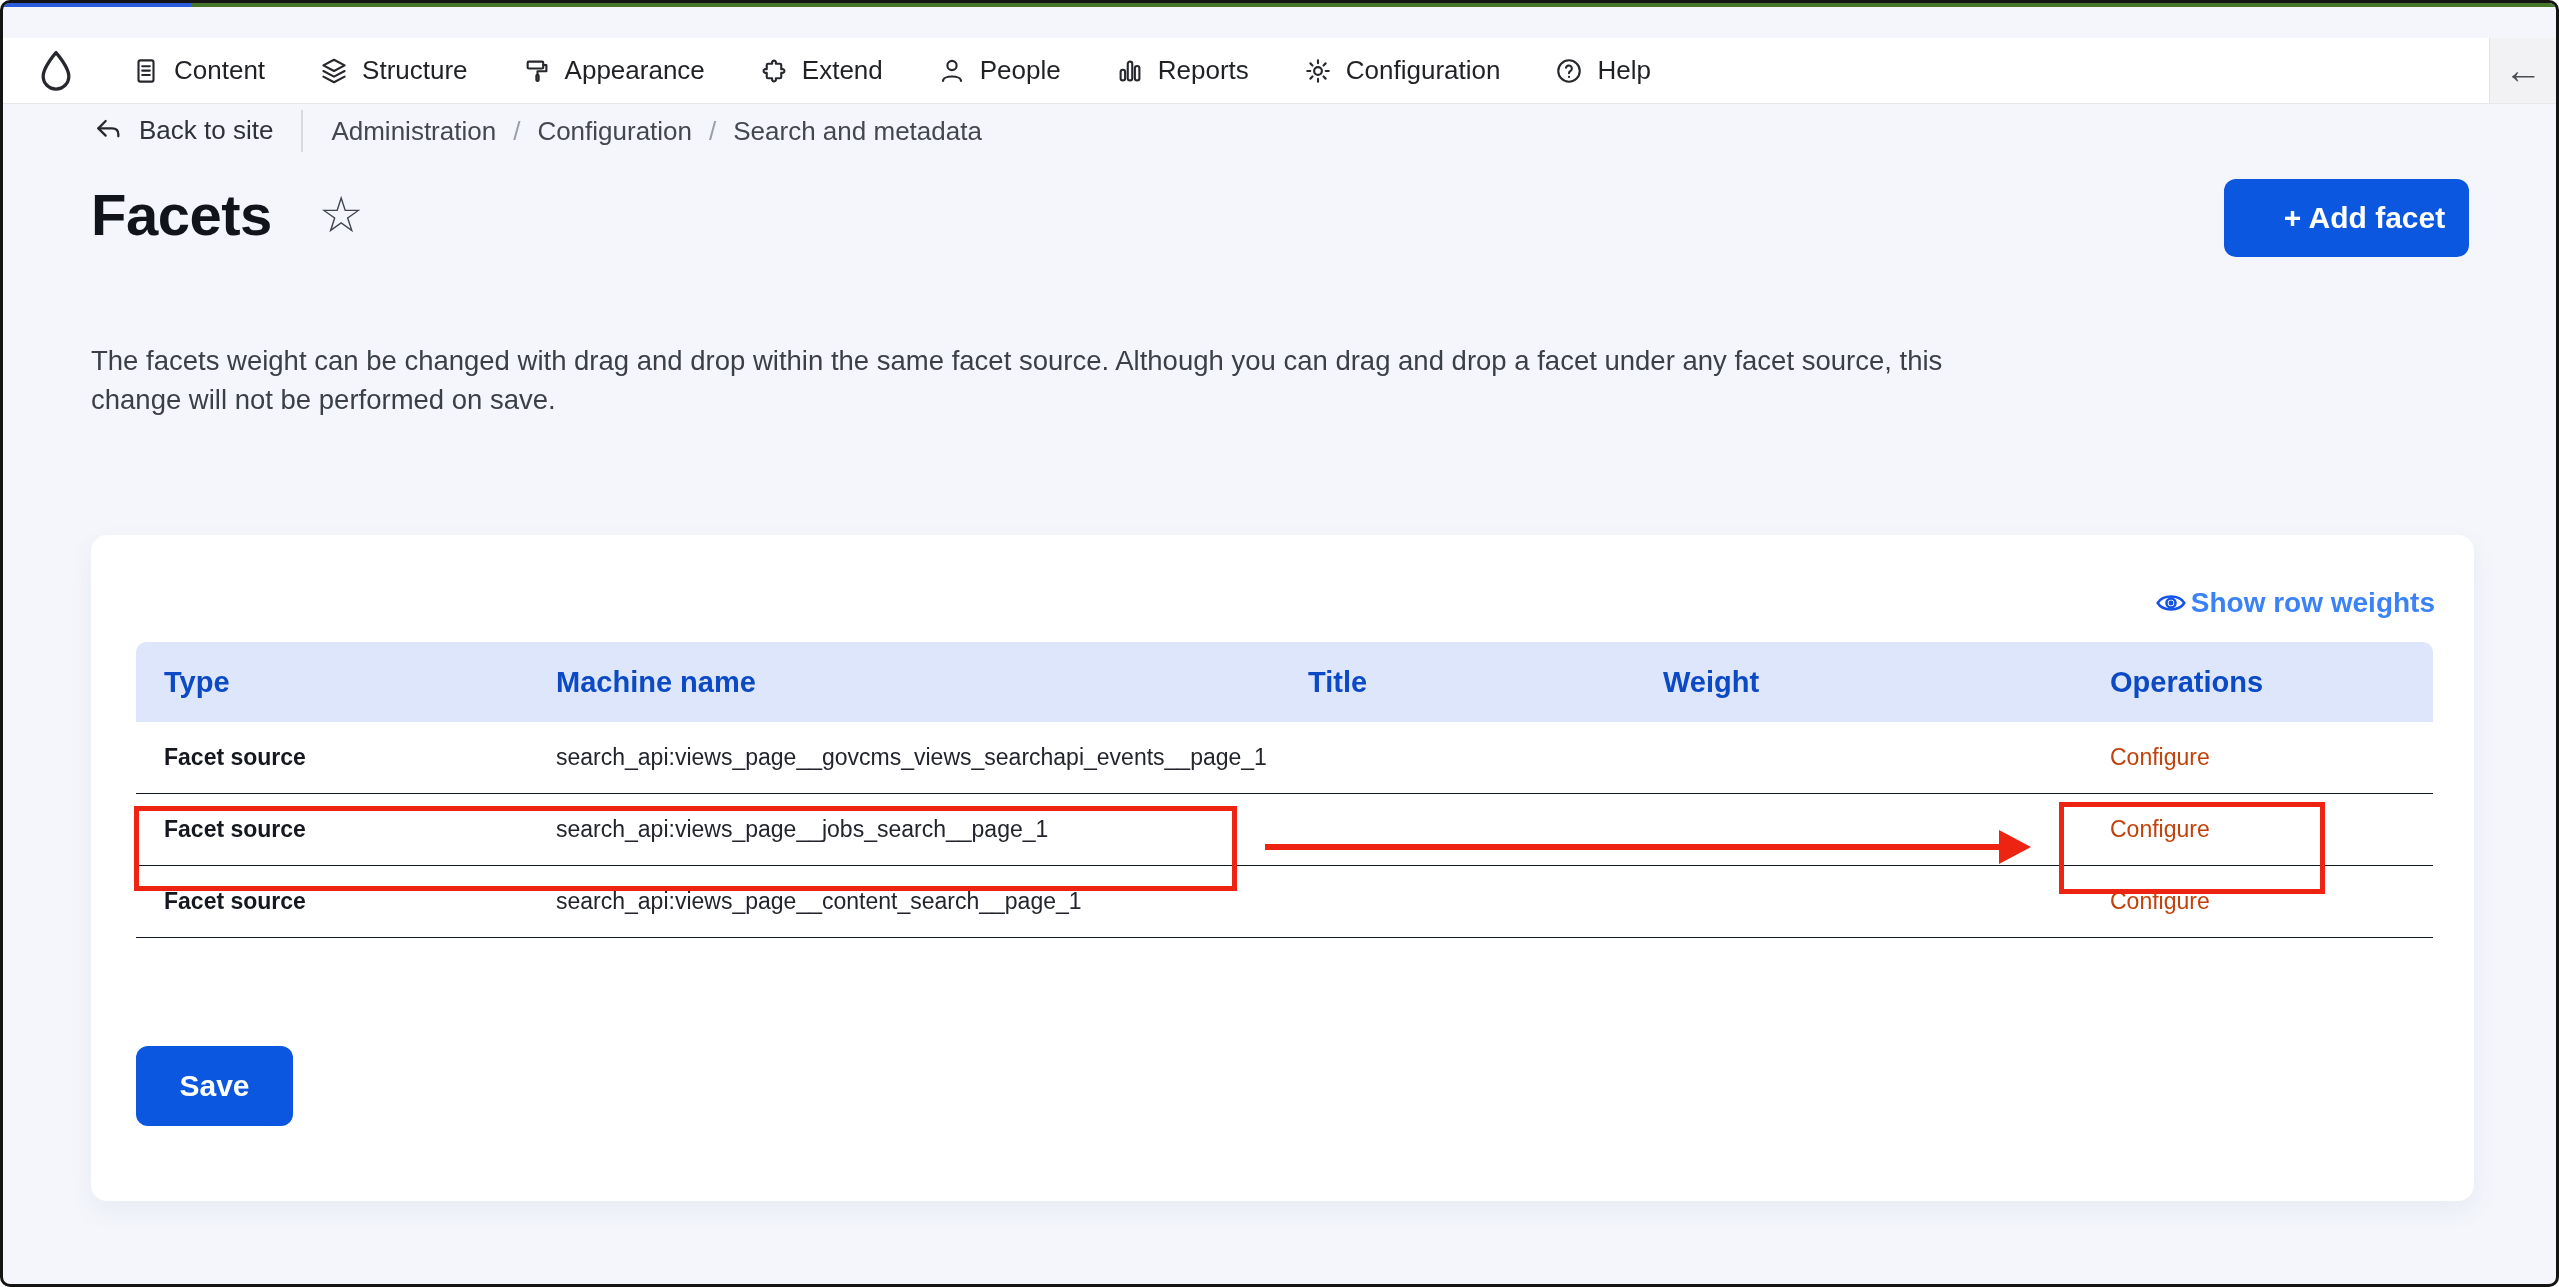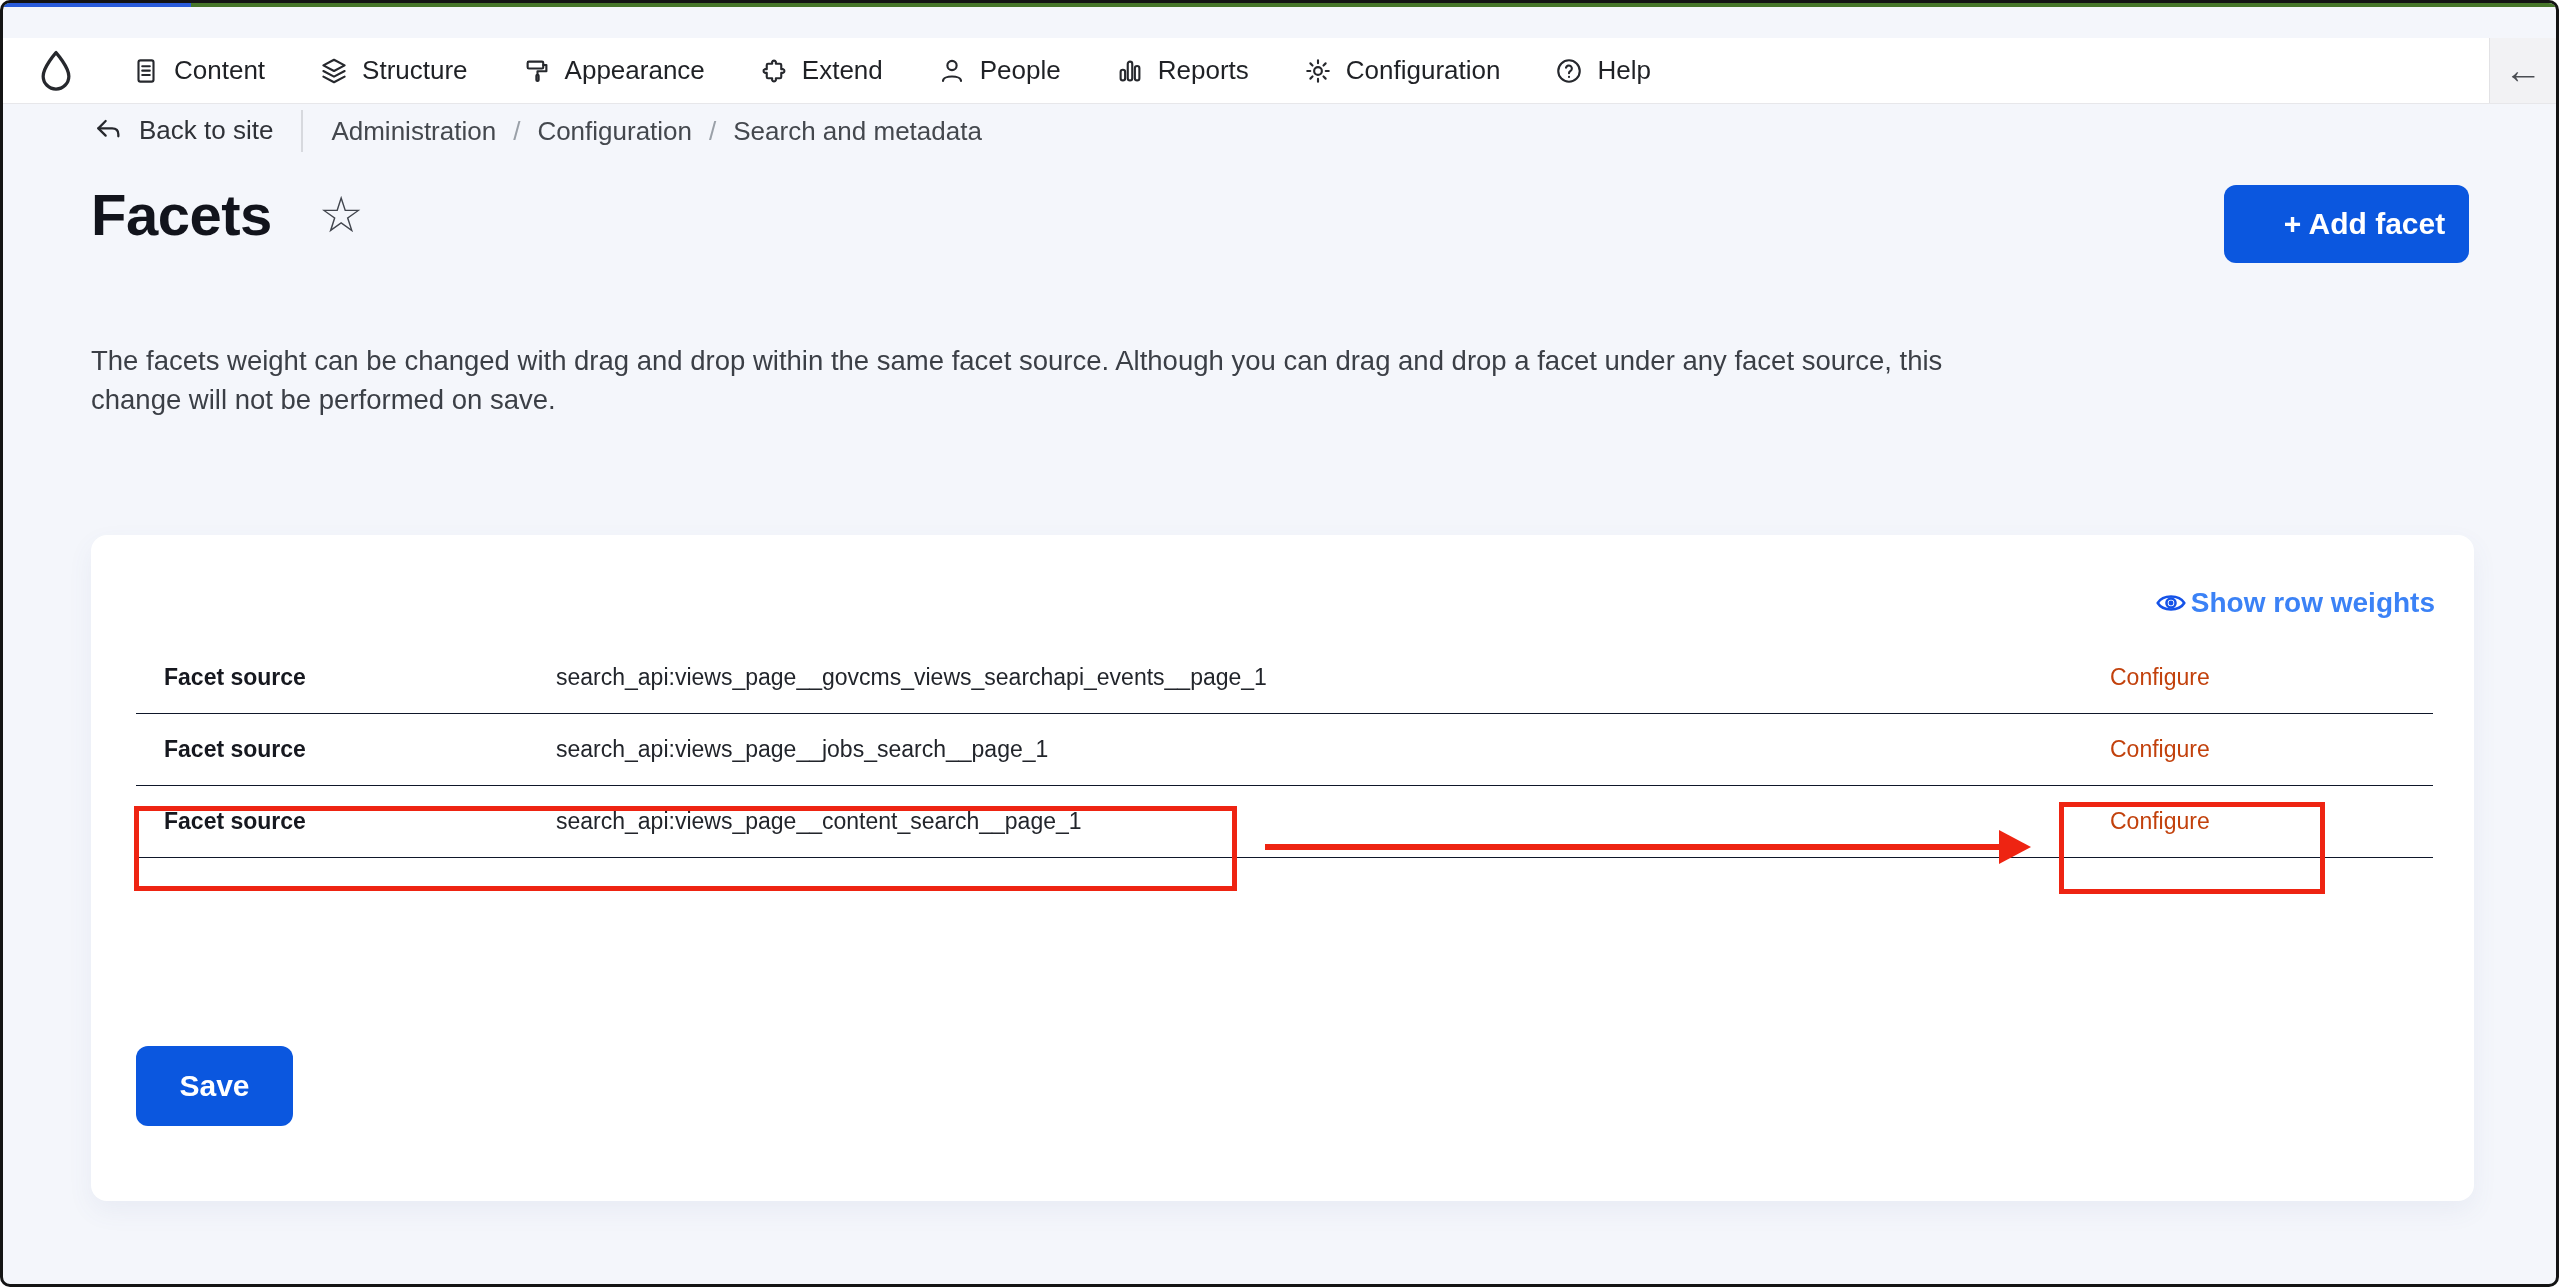--- a/index.html
+++ b/index.html
@@ -30,21 +30,21 @@
   .bts { display:flex; align-items:flex-start; gap:14px; font-weight:500; color:#2f3238; cursor:pointer; }
   .bts svg { width:32px; height:32px; }
   .bc-divider { width:2px; height:42px; background:#d7d9de; margin:0 28px; }
   .crumb { color:#44484e; cursor:pointer; }
   .bc-sep { color:#9aa0a8; margin:0 17px; }
 
   
   .page-title { position:absolute; left:88px; top:178px; display:flex; align-items:center;gap:25px; }
   .page-title h1 { font-size:58px; font-weight:800; color:#12141c; letter-spacing:-0.5px; }
   .star { font-size:50px; color:#41454d; margin-left:22px; font-weight:400; line-height:1; cursor:pointer; }
-  .add-btn { position:absolute; right:87px; top:182px; width:245px; height:78px; background:#0b57df;
+  .add-btn { position:absolute; right:87px; top:176px; width:245px; height:78px; background:#0b57df;
              color:#fff; font-size:30px; font-weight:700; border:none; border-radius:12px;
              font-family:"Liberation Sans", sans-serif; cursor:pointer;padding-left:36px; }
 
   
   .description { position:absolute; left:88px; top:338px; width:1885px; font-size:27.5px;
                  line-height:39px; color:#3b3f46; }
 
   
   .card { position:absolute; left:88px; top:532px; width:2383px; height:666px; background:#fff;
           border-radius:16px; box-shadow:0 10px 26px rgba(80,100,160,.07); }
@@ -206,20 +206,27 @@
     <div class="srw">
       <svg viewBox="0 0 24 24" style="fill:none;stroke:#1452e8;stroke-width:1.9;stroke-linecap:round;stroke-linejoin:round;">
         <path d="M2 12 C6 5.6 18 5.6 22 12 C18 18.4 6 18.4 2 12 Z"></path>
           <circle cx="12" cy="12" r="3.4"></circle>
           <circle cx="12" cy="12" r="0.9" style="fill:#1452e8;"></circle>
       </svg>
       <span>Show row weights</span>
     </div>
 
     <div class="ftable">
+      <div class="t-head">
+        <div class="c-first">Type</div>
+        <div>Machine name</div>
+        <div>Title</div>
+        <div>Weight</div>
+        <div>Operations</div>
+      </div>
 
       <div class="t-row">
         <div class="c-first cell-type">Facet source</div>
         <div class="cell-machine">search_api:views_page__govcms_views_searchapi_events__page_1</div>
         <div></div>
         <div></div>
         <div><a class="cell-op">Configure</a></div>
       </div>
 
       <div class="t-row">

